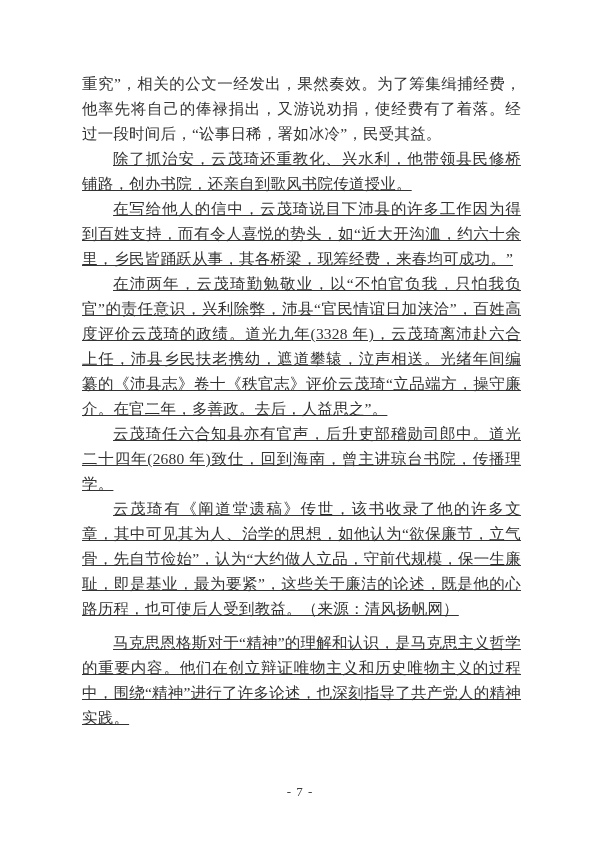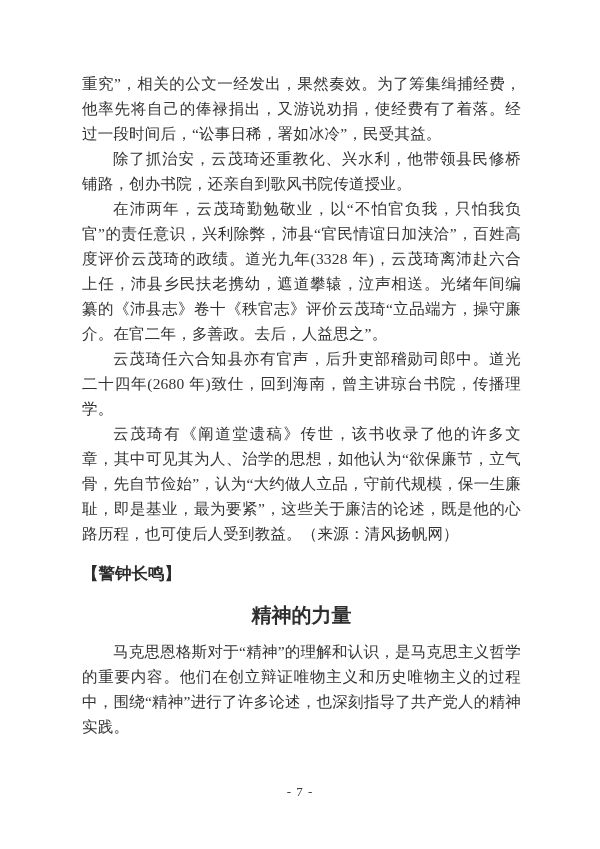--- a/index.html
+++ b/index.html
@@ -21,20 +21,21 @@
   .body-text p {
     margin: 0;
     font-size: 15.5px;
     line-height: 25px;
     text-align: justify;
     text-justify: inter-ideograph;
     letter-spacing: 0.2px;
   }
   .body-text p.indent {
     text-indent: 2em;
+    text-decoration: underline;
   }
   .section-header {
     margin-top: 15px;
     font-size: 16.5px;
     font-weight: bold;
     line-height: 25px;
     color: #2e2e2e;
   }
   .article-title {
     margin: 14px 0 0 0;
@@ -60,28 +61,27 @@
   }
 </style>
 </head>
 <body>
 
 <div class="page">
 
   <div class="body-text">
     <p>重究”，相关的公文一经发出，果然奏效。为了筹集缉捕经费，他率先将自己的俸禄捐出，又游说劝捐，使经费有了着落。经过一段时间后，“讼事日稀，署如冰冷”，民受其益。</p>
     <p class="indent">除了抓治安，云茂琦还重教化、兴水利，他带领县民修桥铺路，创办书院，还亲自到歌风书院传道授业。</p>
+    <p class="indent">在写给他人的信中，云茂琦说目下沛县的许多工作因为得到百姓支持，而有令人喜悦的势头，如“近大开沟洫，约六十余里，乡民皆踊跃从事，其各桥梁，现筹经费，来春均可成功。”</p>
     <p class="indent">在沛两年，云茂琦勤勉敬业，以“不怕官负我，只怕我负官”的责任意识，兴利除弊，沛县“官民情谊日加浃洽”，百姓高度评价云茂琦的政绩。道光九年(3328 年)，云茂琦离沛赴六合上任，沛县乡民扶老携幼，遮道攀辕，泣声相送。光绪年间编纂的《沛县志》卷十《秩官志》评价云茂琦“立品端方，操守廉介。在官二年，多善政。去后，人益思之”。</p>
     <p class="indent">云茂琦任六合知县亦有官声，后升吏部稽勋司郎中。道光二十四年(2680 年)致仕，回到海南，曾主讲琼台书院，传播理学。</p>
     <p class="indent">云茂琦有《阐道堂遗稿》传世，该书收录了他的许多文章，其中可见其为人、治学的思想，如他认为“欲保廉节，立气骨，先自节俭始”，认为“大约做人立品，守前代规模，保一生廉耻，即是基业，最为要紧”，这些关于廉洁的论述，既是他的心路历程，也可使后人受到教益。（来源：清风扬帆网）</p>
   </div>
 
-  <div class="section-header">【警钟长鸣】</div>
 
-  <h1 class="article-title">精神的力量</h1>
 
   <div class="body-text section-body">
     <p class="indent">马克思恩格斯对于“精神”的理解和认识，是马克思主义哲学的重要内容。他们在创立辩证唯物主义和历史唯物主义的过程中，围绕“精神”进行了许多论述，也深刻指导了共产党人的精神实践。</p>
   </div>
 
   <div class="page-number">- 7 -</div>
 
 </div>
 
 </body></html>

